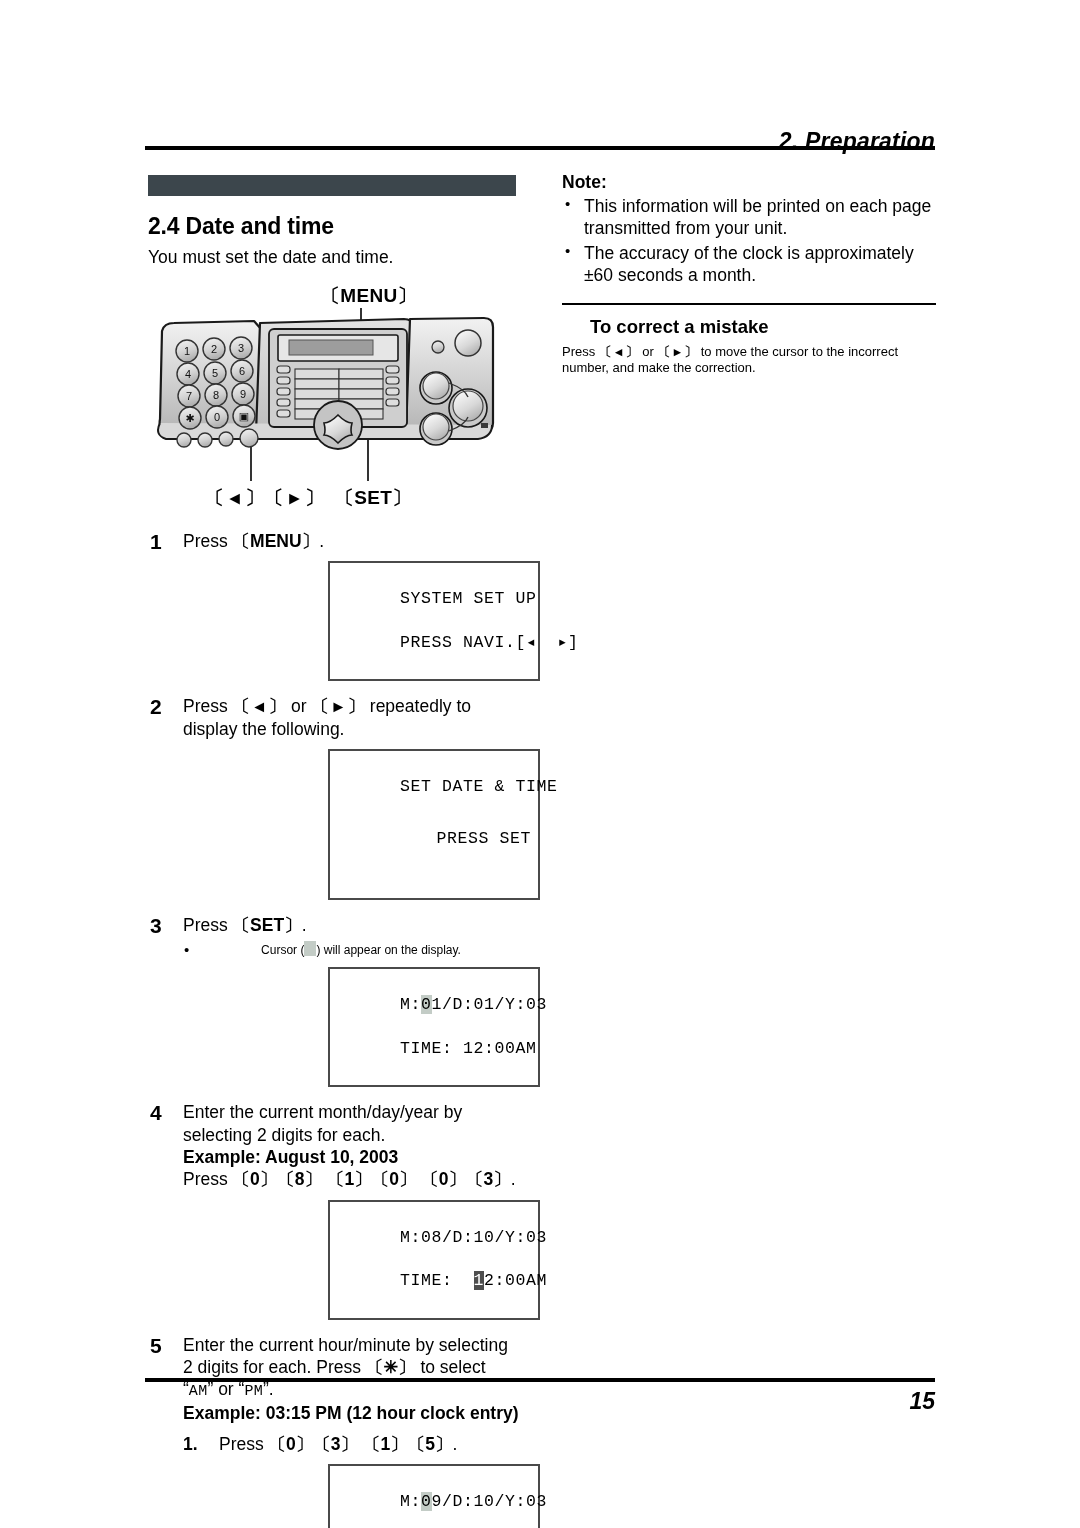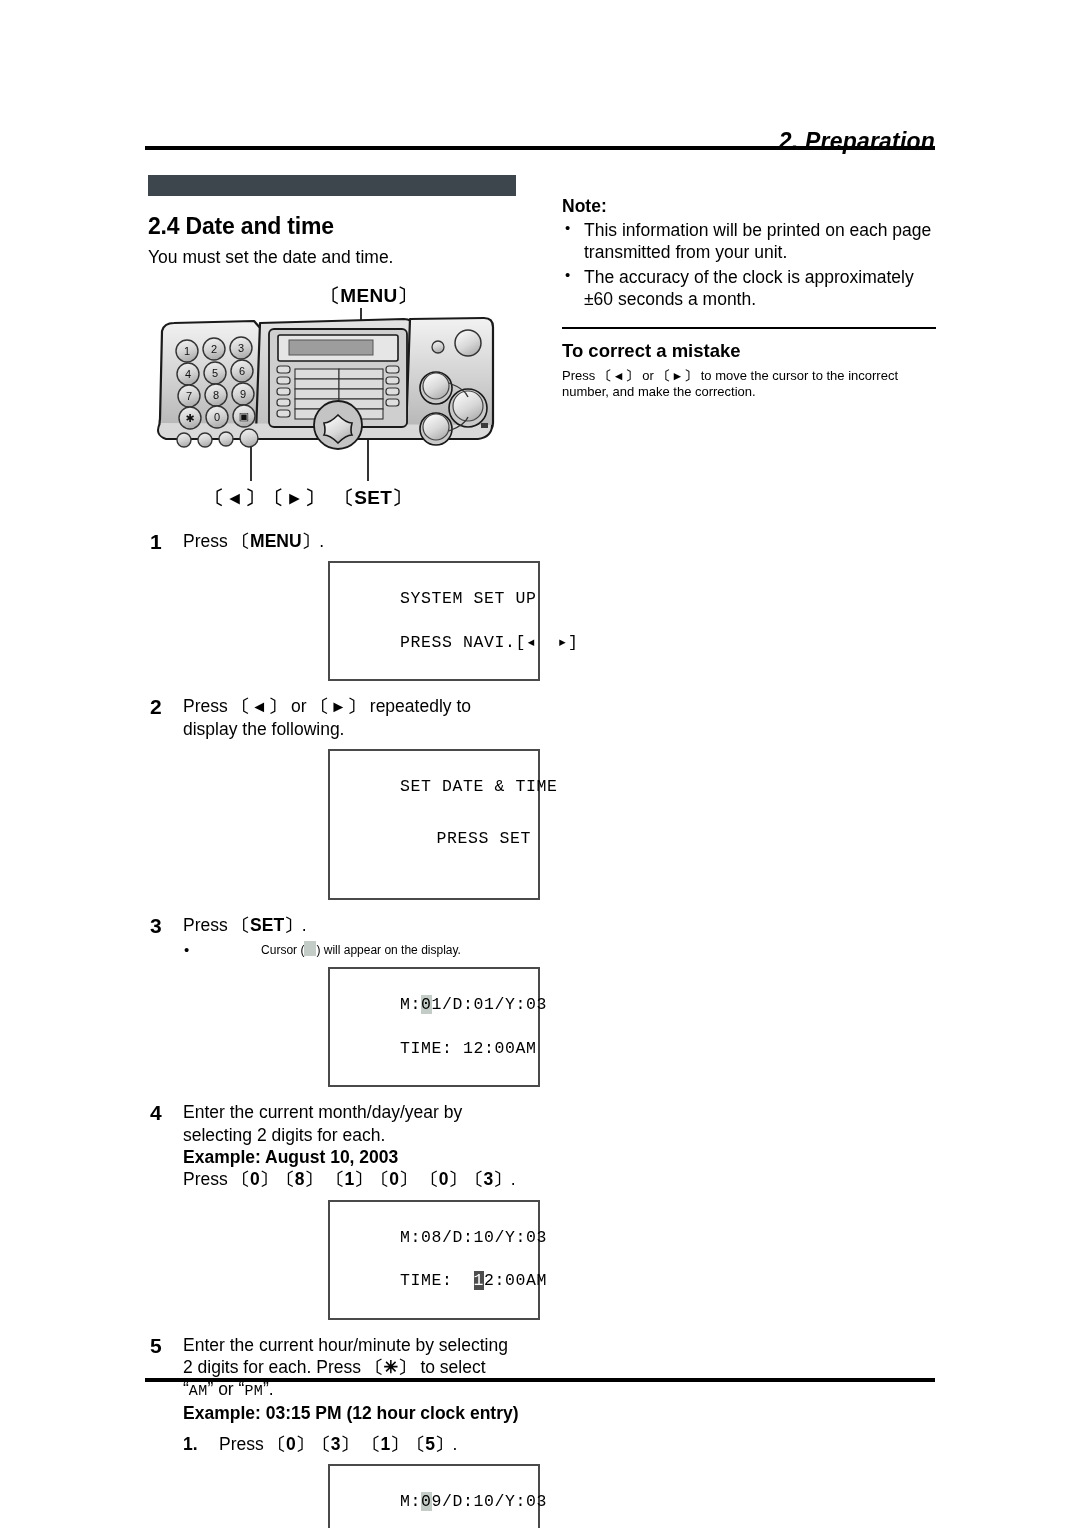--- a/index.html
+++ b/index.html
@@ -197,21 +197,20 @@
   }
   .hl-dark {
     background: #4e4e4e;
     color: #ffffff;
   }
 
   
   .note-title {
     font-size: 17.5px;
     font-weight: bold;
-    margin-top: 24px;
   }
   .note-item {
     position: relative;
     padding-left: 22px;
     margin-top: 2px;
     font-size: 17.5px;
     line-height: 1.28;
   }
   .note-item::before {
     content: "\2022";
@@ -223,20 +222,21 @@
   #right-rule {
     margin-top: 16px;
     width: 374px;
     height: 2px;
     background: #000;
   }
   #correct-title {
     margin-top: 11px;
     font-size: 18.5px;
     font-weight: bold;
+    margin-left: 28px;
   }
   #correct-body {
     margin-top: 6px;
     font-size: 13px;
     line-height: 1.3;
   }
 </style>
 </head>
 <body>
 
@@ -438,14 +438,15 @@
 
     <div id="right-rule"></div>
 
     <div id="correct-title">To correct a mistake</div>
     <div id="correct-body">
       <span>Press </span><span class="key">〔 ◂ 〕</span><span> or </span><span class="key">〔 ▸ 〕</span><span> to move the cursor to the incorrect number, and make the correction.</span>
     </div>
   </div>
 
   <div id="footer-rule"></div>
+  <div id="page-number">15</div>
 
 </div>
 
 </body></html>

